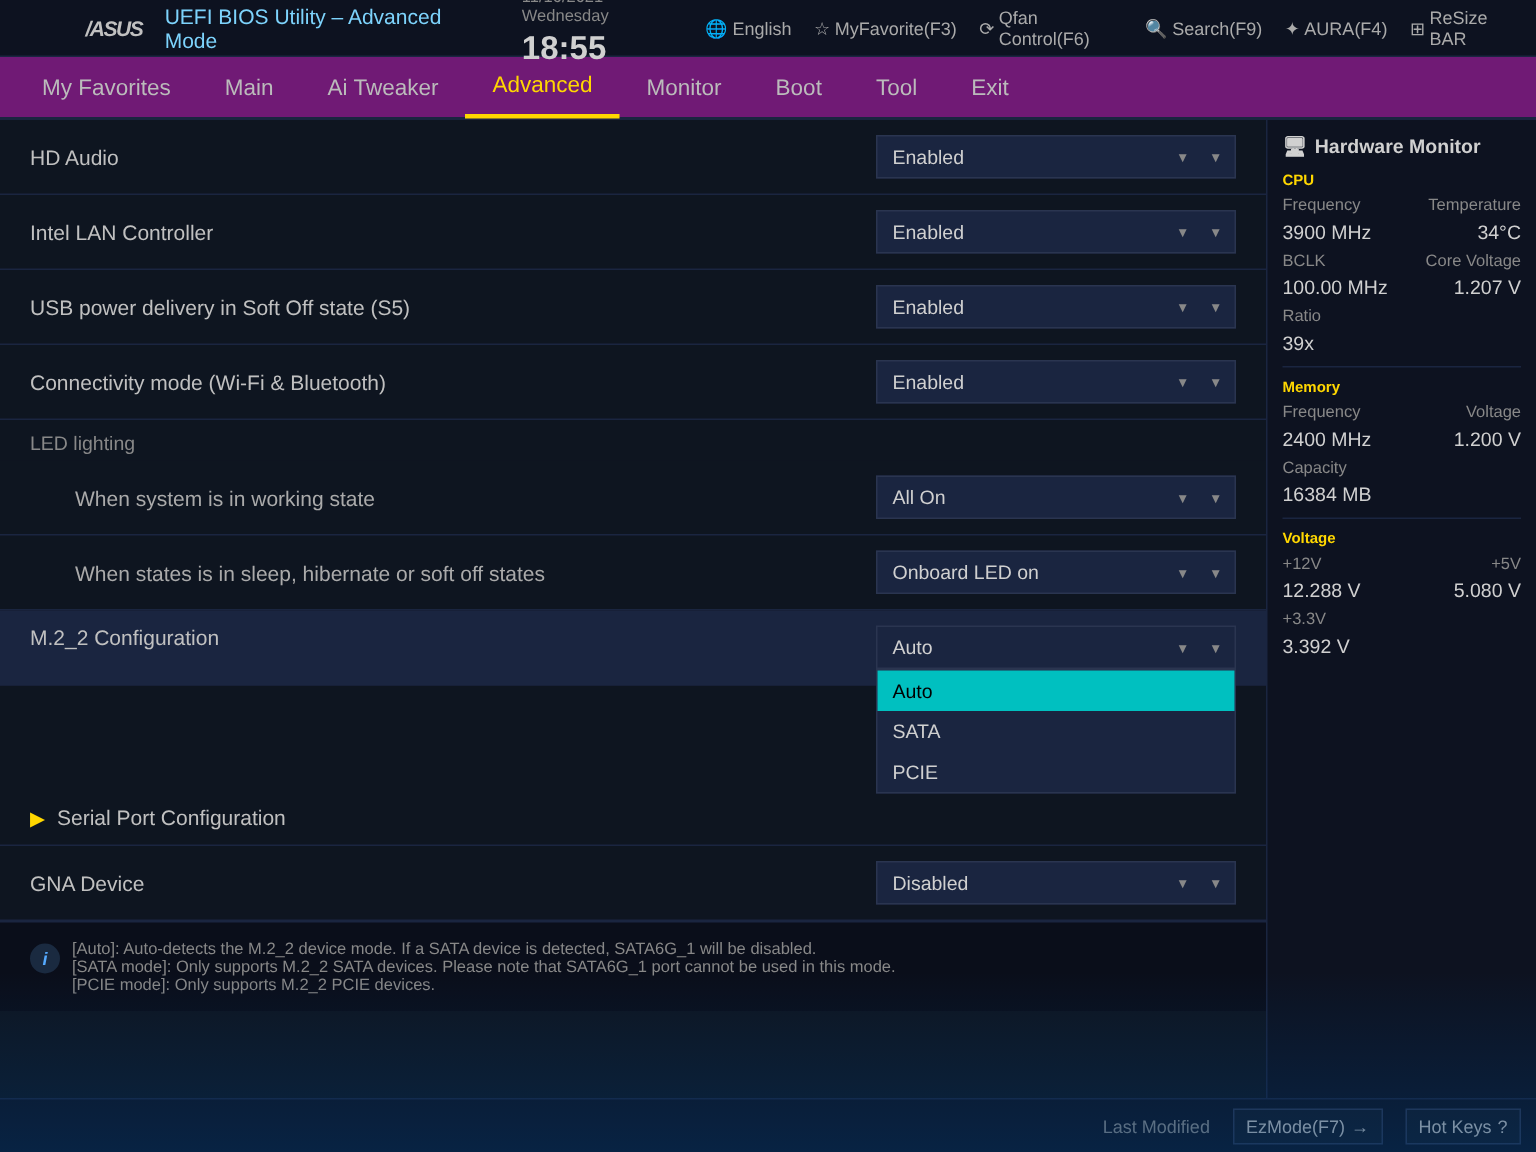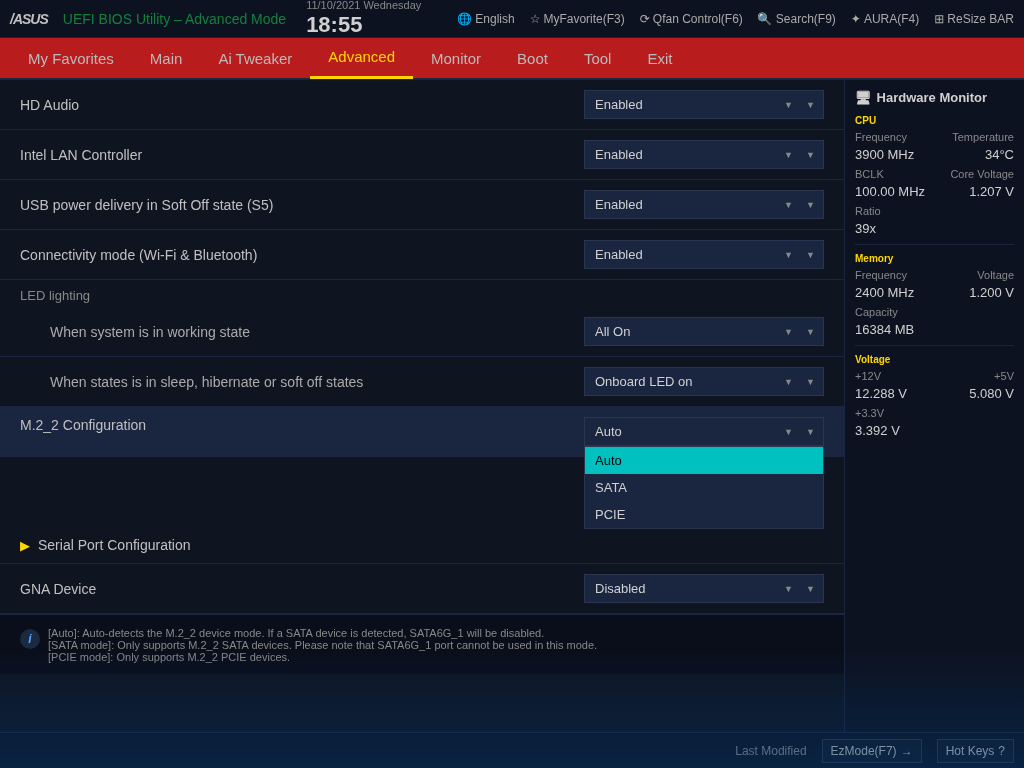--- a/index.html
+++ b/index.html
@@ -35,24 +35,25 @@
       border-bottom: 1px solid #1a2540;
       height: 38px;
     }
 
     .asus-logo {
       color: #c0c0c0;
       font-size: 14px;
       font-weight: bold;
       font-style: italic;
       letter-spacing: -1px;
+      margin-left: 47px;
     }
 
     .bios-title {
-      color: #15803d;
+      color: #7dd3fc;
       font-size: 14px;
       margin-left: 5px;
     }
 
     .datetime {
       color: #888;
       font-size: 11px;
       margin-left: 10px;
       line-height: 1.2;
     }
@@ -74,21 +75,21 @@
 
     .top-tools span {
       display: flex;
       align-items: center;
       gap: 3px;
       cursor: pointer;
     }
 
     
     .main-nav {
-      background: #b91c1c;
+      background: #701a75;
       display: flex;
       align-items: center;
       padding: 0 10px;
       border-bottom: 2px solid #1a2540;
       height: 42px;
     }
 
     .main-nav a {
       color: #bbb;
       text-decoration: none;

